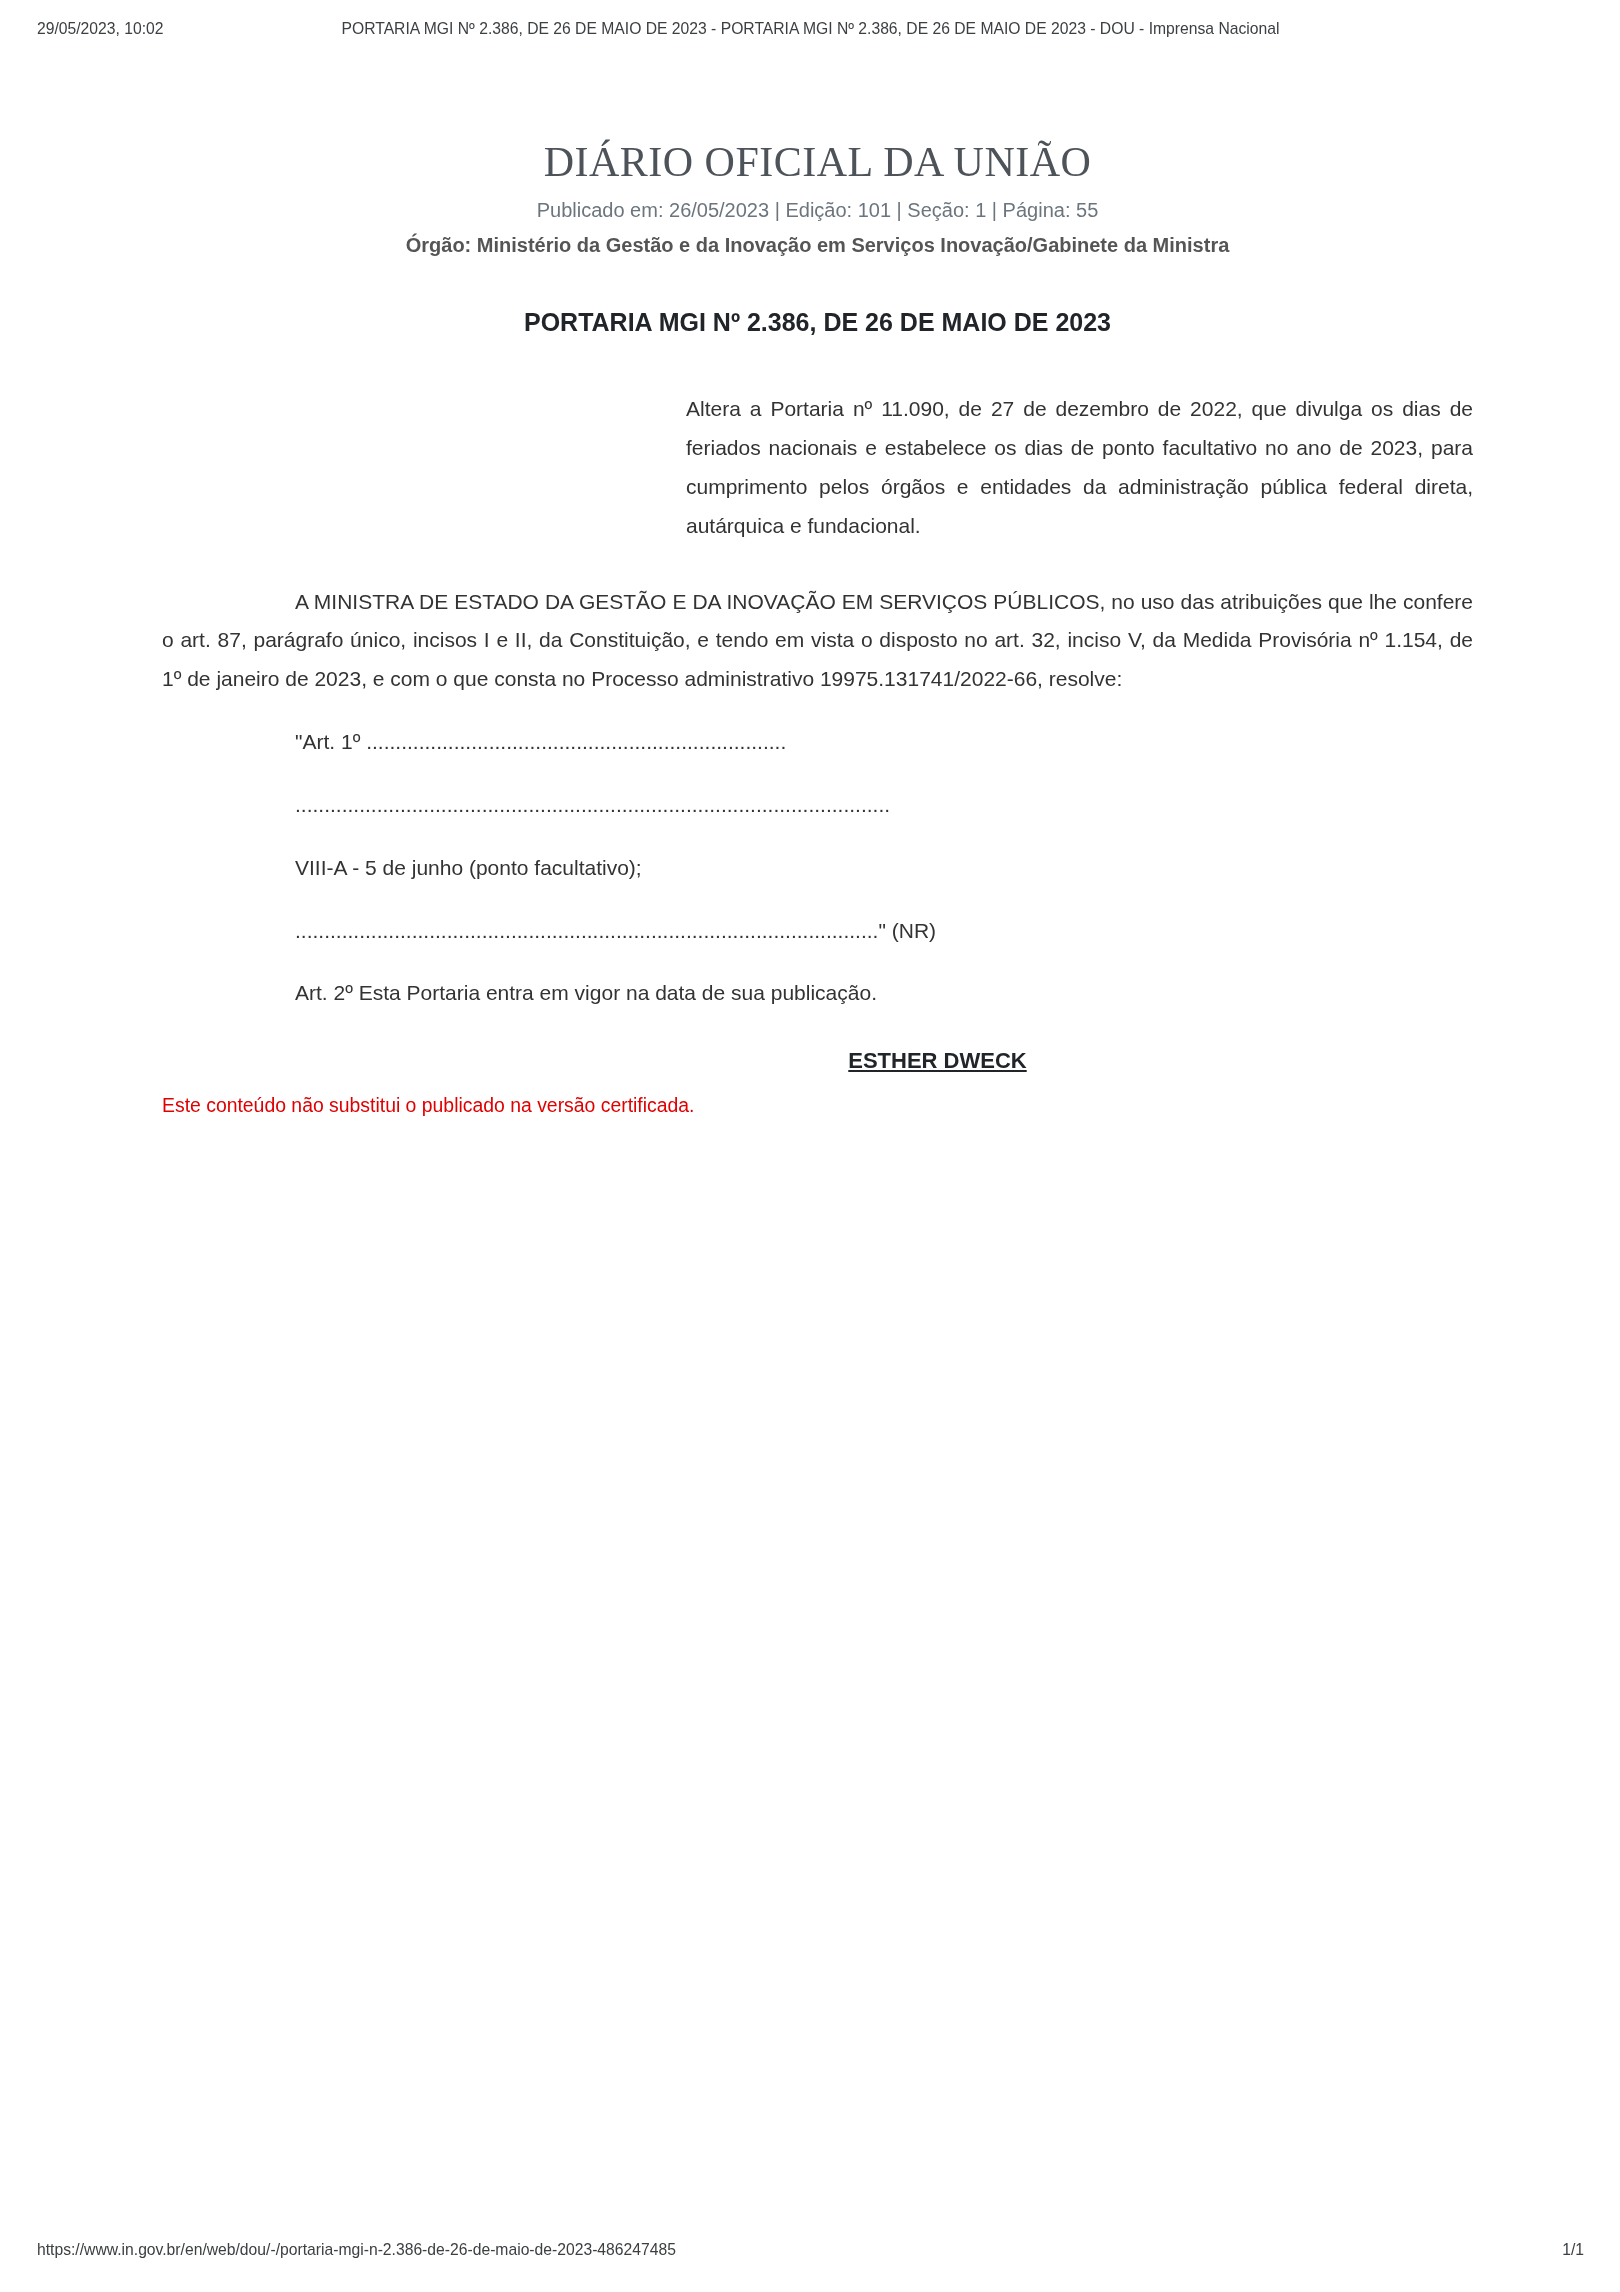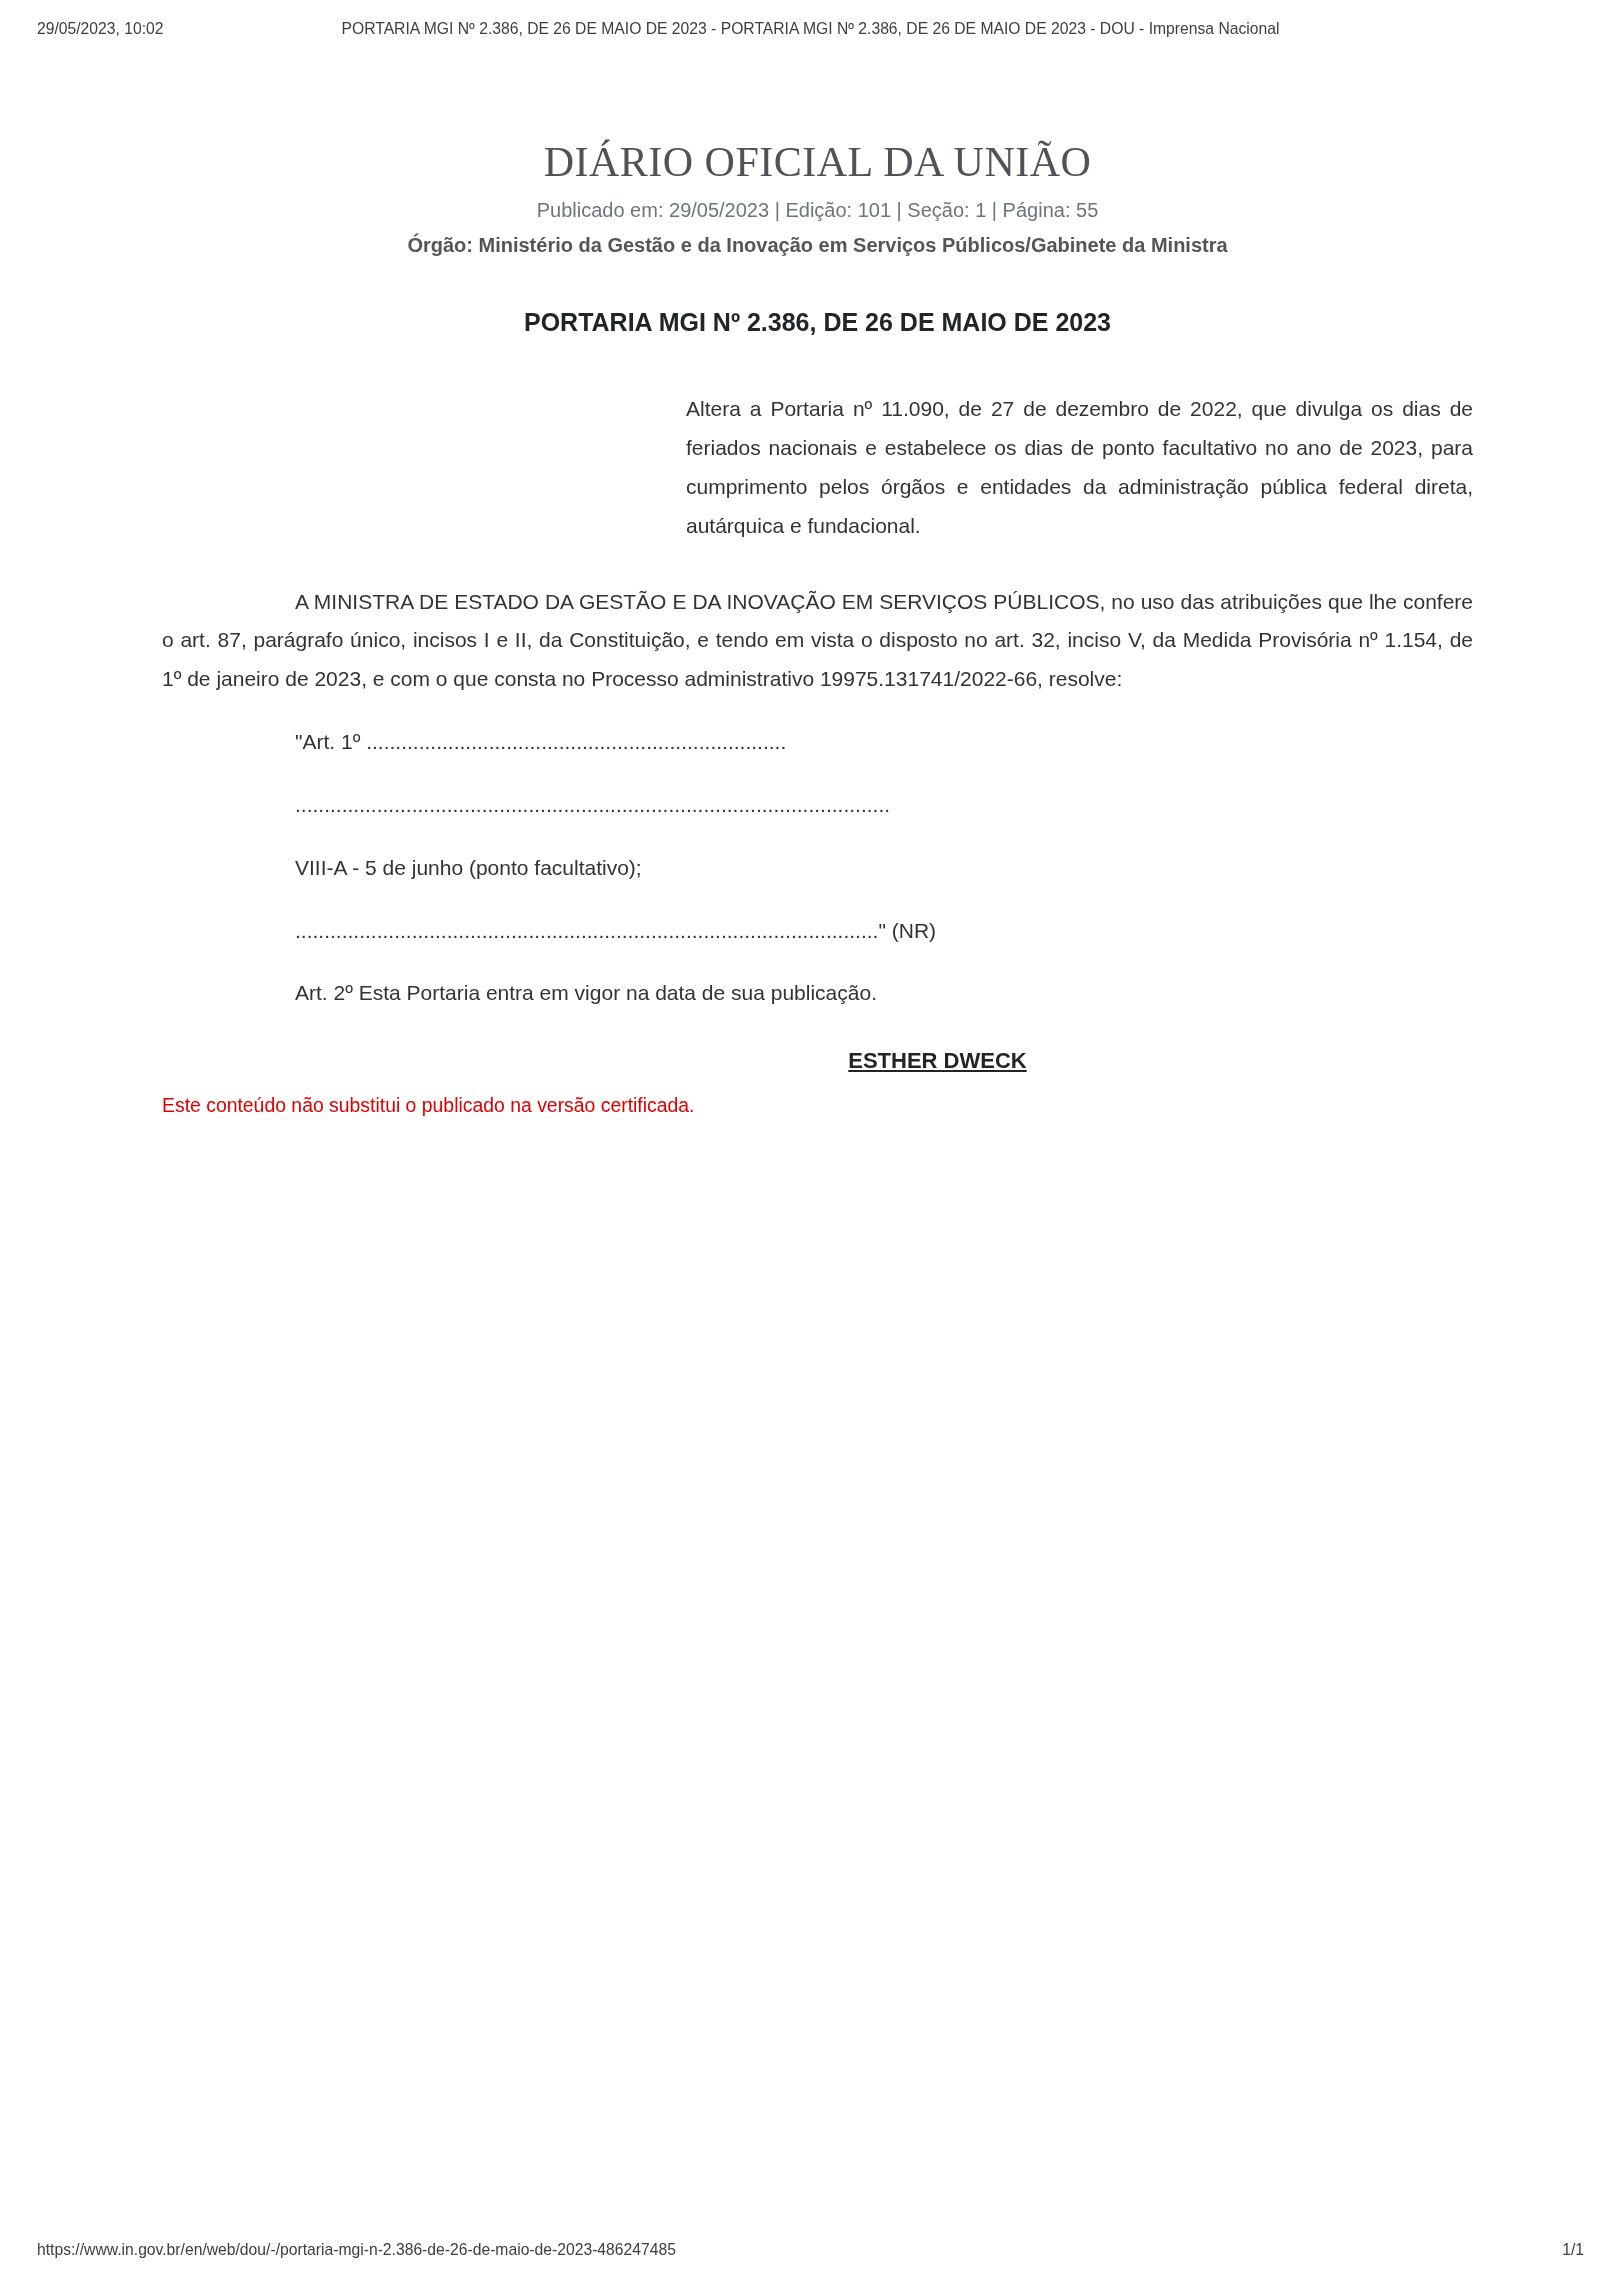--- a/index.html
+++ b/index.html
@@ -116,22 +116,22 @@
 
 <div class="print-header">
   <span class="timestamp">29/05/2023, 10:02</span>
   <span class="doc-title">PORTARIA MGI Nº 2.386, DE 26 DE MAIO DE 2023 - PORTARIA MGI Nº 2.386, DE 26 DE MAIO DE 2023 - DOU - Imprensa Nacional</span>
 </div>
 
 <main class="page">
 
   <header class="masthead">
     <h1>DIÁRIO OFICIAL DA UNIÃO</h1>
-    <p class="pubinfo">Publicado em: 29/05/2023 | Edição: 101 | Seção: 1 | Página: 55</p>
-    <p class="organ">Órgão: Ministério da Gestão e da Inovação em Serviços Públicos/Gabinete da Ministra</p>
+    <p class="pubinfo">Publicado em: 26/05/2023 | Edição: 101 | Seção: 1 | Página: 55</p>
+    <p class="organ">Órgão: Ministério da Gestão e da Inovação em Serviços Inovação/Gabinete da Ministra</p>
   </header>
 
   <h2 class="act-title">PORTARIA MGI Nº 2.386, DE 26 DE MAIO DE 2023</h2>
 
   <p class="ementa">Altera a Portaria nº 11.090, de 27 de dezembro de 2022, que divulga os dias de feriados nacionais e estabelece os dias de ponto facultativo no ano de 2023, para cumprimento pelos órgãos e entidades da administração pública federal direta, autárquica e fundacional.</p>
 
   <p class="body-p first">A MINISTRA DE ESTADO DA GESTÃO E DA INOVAÇÃO EM SERVIÇOS PÚBLICOS, no uso das atribuições que lhe confere o art. 87, parágrafo único, incisos I e II, da Constituição, e tendo em vista o disposto no art. 32, inciso V, da Medida Provisória nº 1.154, de 1º de janeiro de 2023, e com o que consta no Processo administrativo 19975.131741/2022-66, resolve:</p>
   <p class="body-p">"Art. 1º ........................................................................</p>
   <p class="body-p">......................................................................................................</p>
   <p class="body-p">VIII-A - 5 de junho (ponto facultativo);</p>

